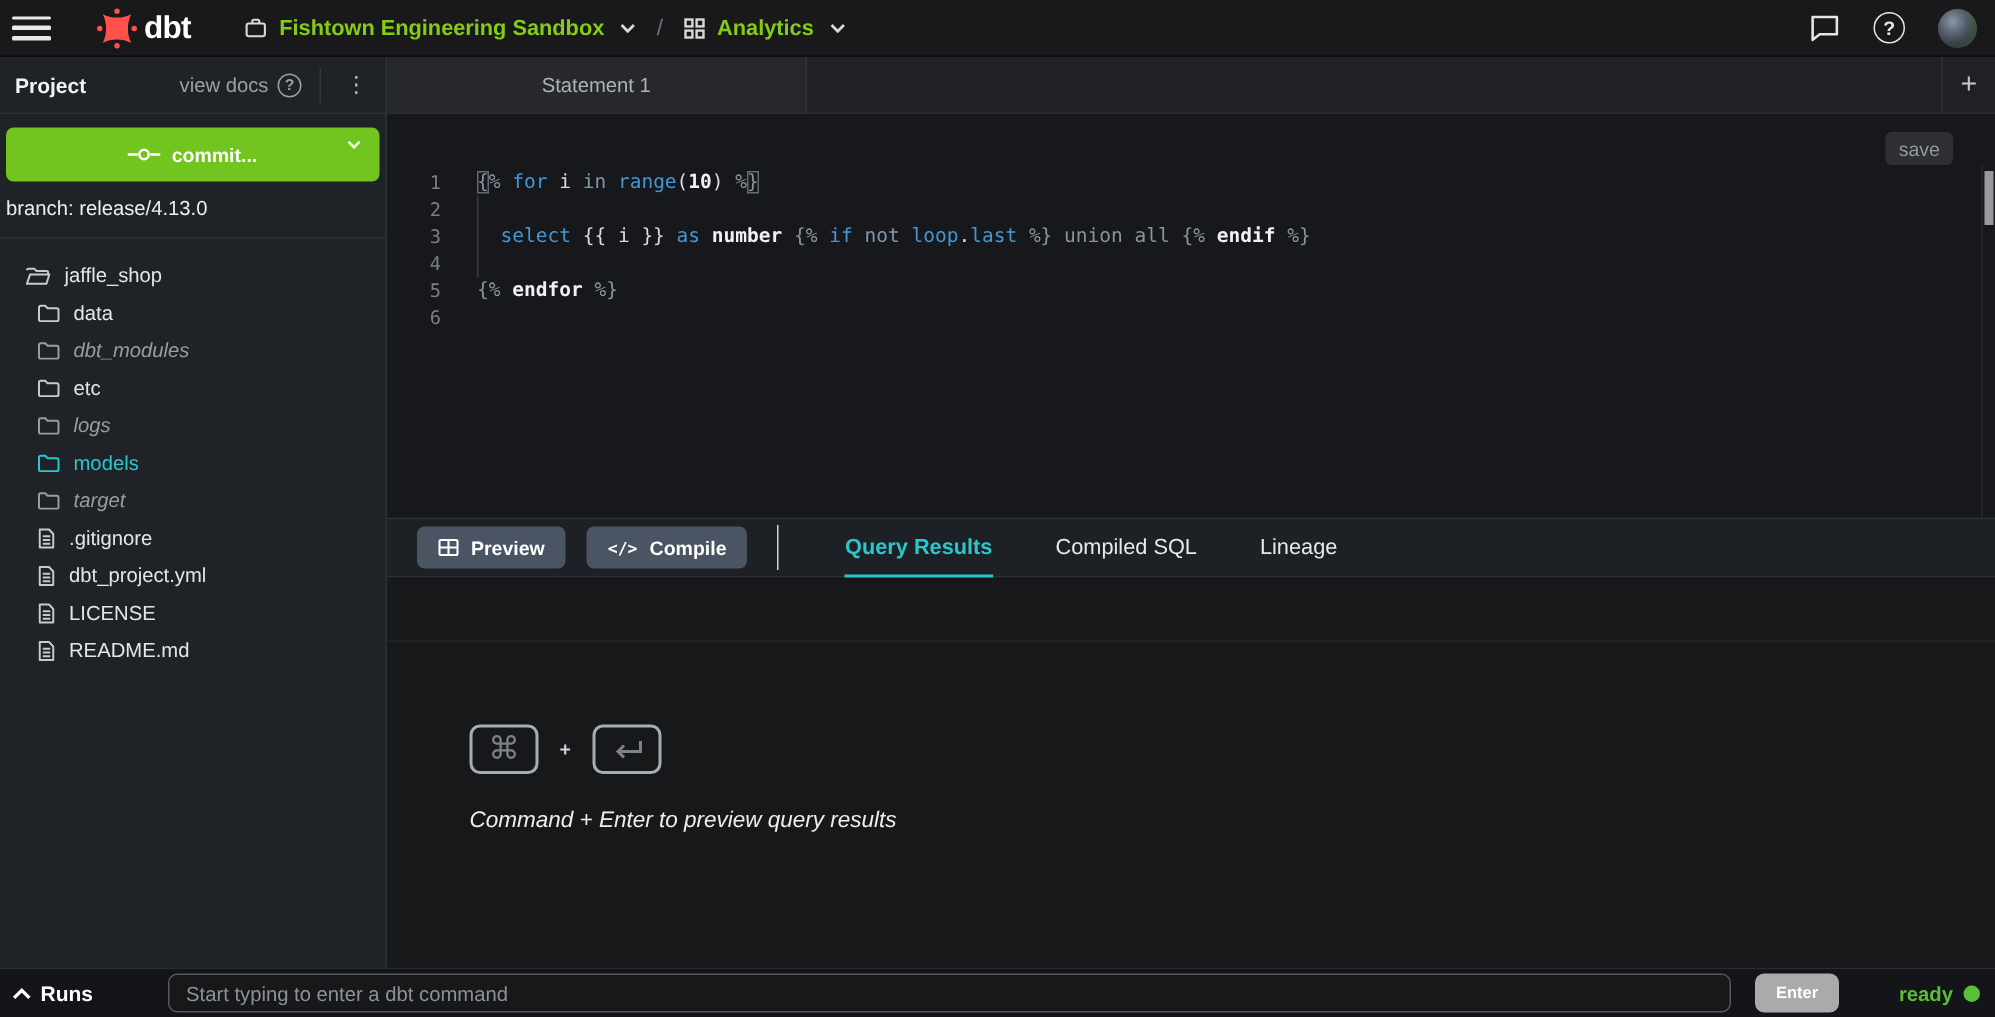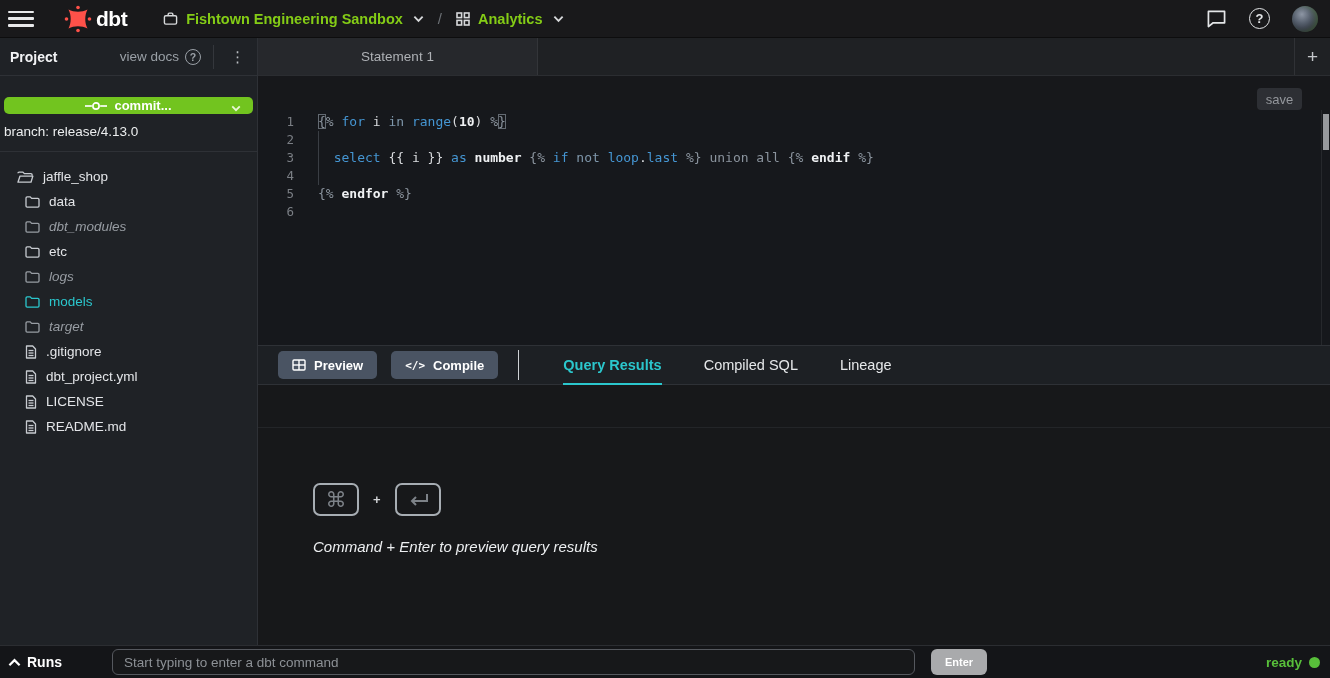--- a/index.html
+++ b/index.html
@@ -33,21 +33,21 @@
   .sidebar { width:258px; flex:0 0 258px; background:#1f2226; border-right:1px solid #2e3136;
              display:flex; flex-direction:column; }
   .side-header { height:38px; display:flex; align-items:center; border-bottom:1px solid #2e3136; padding:0 6px 0 10px; }
   .side-title { font-size:14px; font-weight:bold; color:#f2f3f5; }
   .side-header-right { margin-left:auto; display:flex; align-items:center; }
   .view-docs { display:flex; align-items:center; gap:6px; color:#9aa0a6; font-size:13.5px; cursor:pointer; }
   .mini-q { width:16px; height:16px; border:1.4px solid #9aa0a6; border-radius:50%; font-size:10.5px; font-weight:bold;
             display:flex; align-items:center; justify-content:center; }
   .side-vdiv { width:1px; height:24px; background:#34373c; margin:0 10px 0 12px; }
   .kebab { color:#b9bdc2; font-size:15px; letter-spacing:0; cursor:pointer; padding:0 6px; line-height:1; }
-  .commit-btn { margin:21px 4px 0 4px; height:17px; border-radius:5px; border:none; cursor:pointer;
+  .commit-btn { margin:9px 4px 0 4px; height:36px; border-radius:5px; border:none; cursor:pointer;
                 display:flex; align-items:center; justify-content:center; position:relative;
                 font-family:"Liberation Sans",sans-serif; font-size:13px; font-weight:bold; color:#fff; }
   .commit-btn .chev { position:absolute; right:12px; top:8px; }
   .branch-row { padding:10px 4px 12px 4px; font-size:13.5px; color:#eceeef; border-bottom:1px solid #2e3136; }
   .tree { padding-top:12px; overflow:hidden;padding-left:12px; }
   .tree-item { height:25px; display:flex; align-items:center; gap:9px; cursor:pointer; padding-left:13px; font-size:13.5px; }
   .tree-item.root { padding-left:5px; }
   .tree-icon { display:inline-flex; color:#c7cbd0; }
   .tree-label { color:#e3e5e8; }
   .tree-item.italic .tree-label { font-style:italic; color:#989da3; }
@@ -103,21 +103,21 @@
             align-items:center; justify-content:center; color:#7d8288; }
   .keycap.cmd { font-size:21px; line-height:1; }
   .plus-sep { color:#d0d3d6; font-size:13px; font-weight:bold; }
   .empty-hint { margin-top:22px; font-style:italic; font-size:15px; color:#eceef0; }
 
   
   .statusbar { height:33px; flex:0 0 33px; background:#141518; border-top:1px solid #2b2d31;
                display:flex; align-items:center; padding:0 10px 0 8px; }
   .runs { width:104px; display:flex; align-items:center; gap:6px; cursor:pointer; }
   .runs-label { font-size:14px; font-weight:bold; color:#fff; }
-  .cmd-input { width:803px; height:26px; background:#17181a; border:1px solid #55585e; border-radius:6px;
+  .cmd-input { width:1042px; height:26px; background:#17181a; border:1px solid #55585e; border-radius:6px;
                color:#d7d9dc; font-size:13.5px; padding:0 11px; font-family:"Liberation Sans",sans-serif; outline:none; }
   .cmd-input::placeholder { color:#8d9196; }
   .enter-btn { margin-left:16px; width:56px; height:26px; background:#a9aaac; border:none; border-radius:6px;
                color:#fff; font-weight:bold; font-size:11px; font-family:"Liberation Sans",sans-serif; cursor:pointer; }
   .status-right { margin-left:auto; display:flex; align-items:center; gap:7px; }
   .ready-label { font-size:13.5px; font-weight:bold; }
   .ready-dot { width:11px; height:11px; border-radius:50%; }
 
   svg { display:block; }
 </style>

